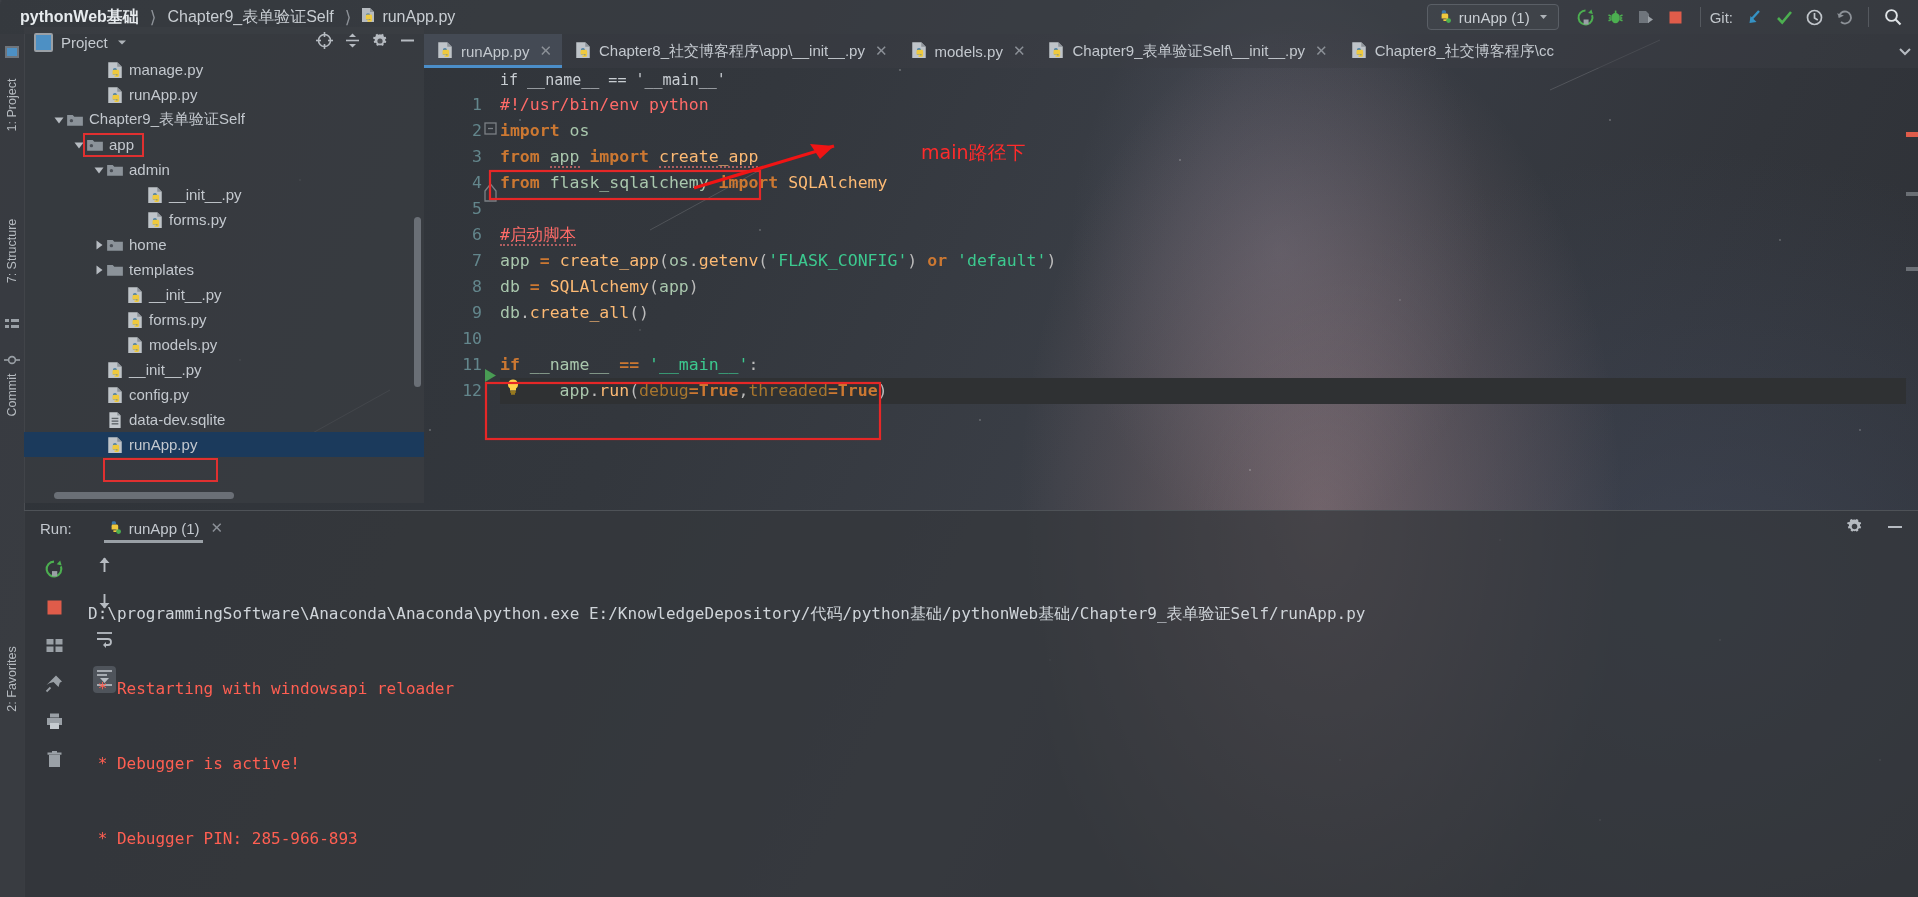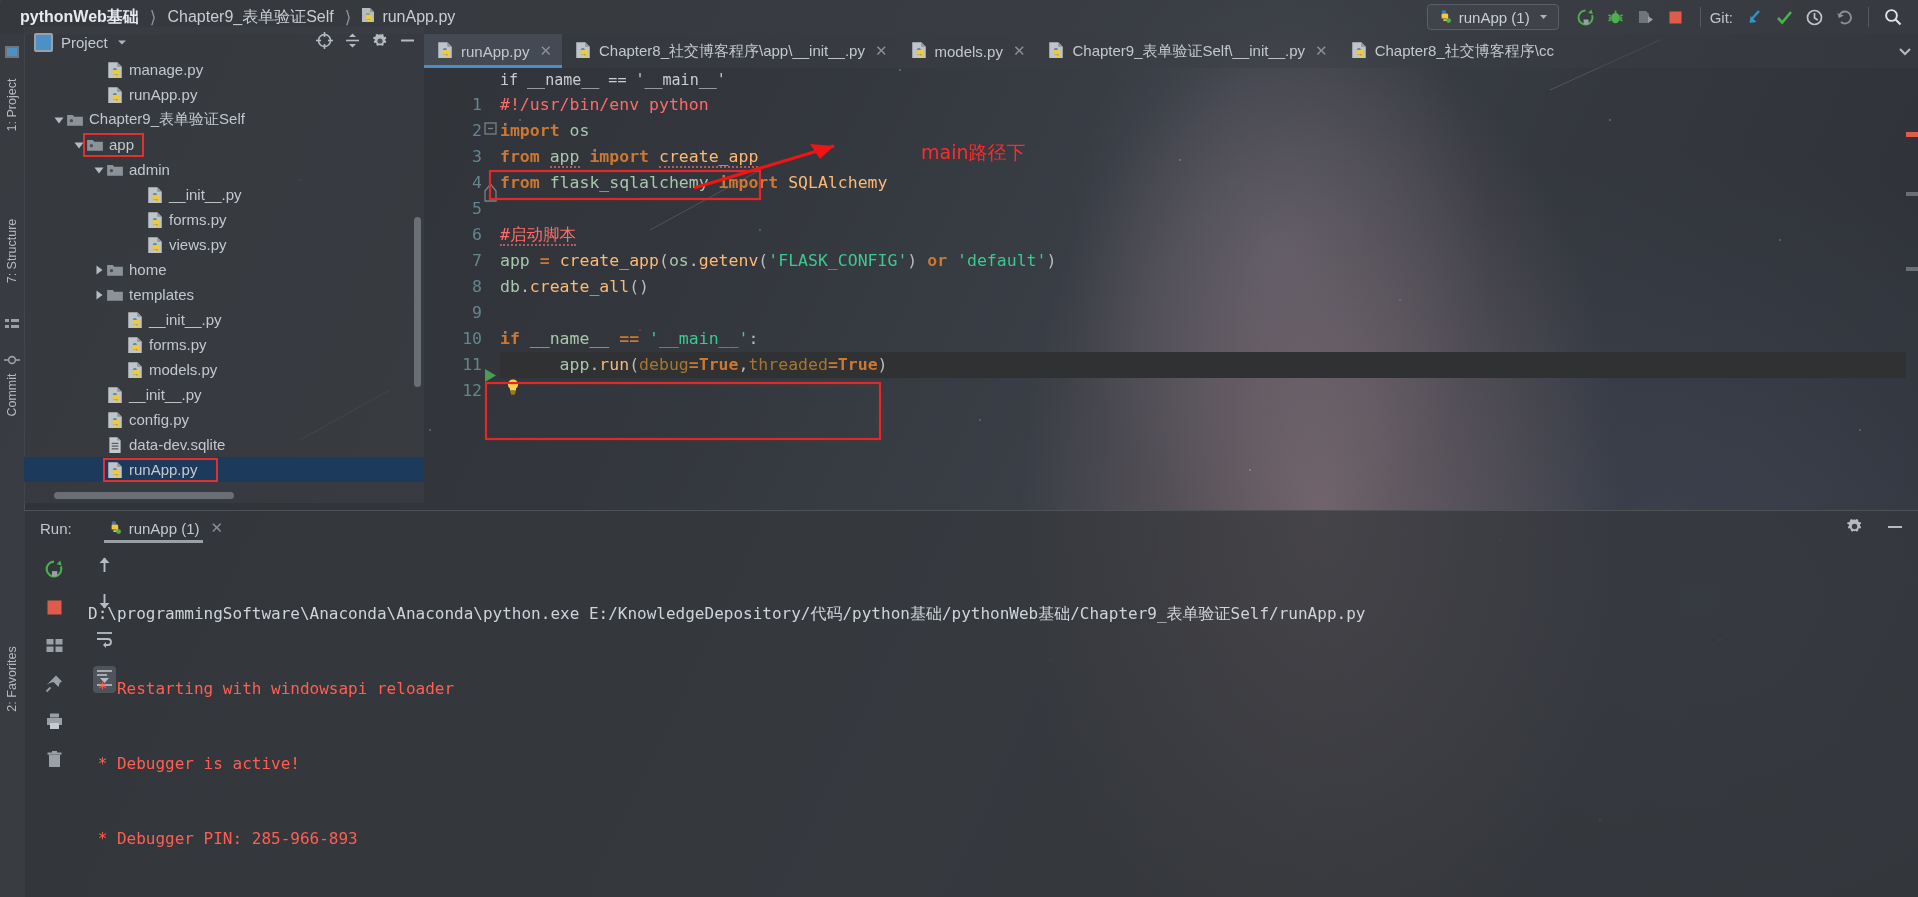--- a/index.html
+++ b/index.html
@@ -470,31 +470,20 @@
           <span class="arrow"></span>
           <span class="ficon"><svg width="18" height="18" viewBox="0 0 16 16">
               <path d="M2 1h8l4 4v10H2z" fill="#bfc4c9"></path>
               <path d="M10 1l4 4h-4z" fill="#8e949a"></path>
               <path d="M3.6 6.4h4.6c.9 0 1.5.6 1.5 1.5v1.2H6.5v.7h4.9v2.3c0 .9-.6 1.5-1.5 1.5H9V12h-2.8V7.9c0-.9.5-1.5 1.4-1.5z" fill="#3c78aa"></path>
               <path d="M7.2 7.7h3c.9 0 1.5.6 1.5 1.5v3.5c0 .9-.6 1.5-1.5 1.5H7.6v-1.5h2.7v-.7H5.8V9.2c0-.9.5-1.5 1.4-1.5z" fill="#efc93e"></path>
             </svg></span>
           <span>forms.py</span>
         </div>
         <div class="row">
-          <span style="width: 108px; flex: 0 0 auto;"></span>
-          <span class="arrow"></span>
-          <span class="ficon"><svg width="18" height="18" viewBox="0 0 16 16">
-              <path d="M2 1h8l4 4v10H2z" fill="#bfc4c9"></path>
-              <path d="M10 1l4 4h-4z" fill="#8e949a"></path>
-              <path d="M3.6 6.4h4.6c.9 0 1.5.6 1.5 1.5v1.2H6.5v.7h4.9v2.3c0 .9-.6 1.5-1.5 1.5H9V12h-2.8V7.9c0-.9.5-1.5 1.4-1.5z" fill="#3c78aa"></path>
-              <path d="M7.2 7.7h3c.9 0 1.5.6 1.5 1.5v3.5c0 .9-.6 1.5-1.5 1.5H7.6v-1.5h2.7v-.7H5.8V9.2c0-.9.5-1.5 1.4-1.5z" fill="#efc93e"></path>
-            </svg></span>
-          <span>views.py</span>
-        </div>
-        <div class="row">
           <span style="width: 68px; flex: 0 0 auto;"></span>
           <span class="arrow">
             <svg width="14" height="14" viewBox="0 0 14 14">
               <path d="M4.5 2.5v9L10.5 7z" fill="#b6bbc1"></path>
             </svg>
           </span>
           <span class="ficon"><svg width="18" height="18" viewBox="0 0 16 16">
               <path d="M1 3.5h5l1.4 1.6H15v8H1z" fill="#8b9299"></path>
               <circle cx="4.8" cy="8.6" r="1.5" fill="#4b5057"></circle>
             </svg></span>
@@ -691,20 +680,21 @@
       </svg>
 
       <div class="codearea">
         <div class="cl"><span class="com">#!/usr/bin/env python</span></div>
         <div class="cl"><span class="k">import</span> <span class="id">os</span></div>
         <div class="cl"><span class="k">from</span> <span class="id wavy">app</span> <span class="k">import</span> <span class="fn wavy">create_app</span></div>
         <div class="cl"><span class="k">from</span> <span class="id">flask_sqlalchemy</span> <span class="k">import</span> <span class="fn">SQLAlchemy</span></div>
         <div class="cl">&nbsp;</div>
         <div class="cl"><span class="com wavy">#启动脚本</span></div>
         <div class="cl"><span class="id">app</span> <span class="k">=</span> <span class="fn">create_app</span>(<span class="id">os</span>.<span class="fn">getenv</span>(<span class="str">'FLASK_CONFIG'</span>) <span class="k">or</span> <span class="str">'default'</span>)</div>
+        <div class="cl"><span class="id">db</span> <span class="k">=</span> <span class="fn">SQLAlchemy</span>(<span class="id">app</span>)</div>
         <div class="cl"><span class="id">db</span>.<span class="fn">create_all</span>()</div>
         <div class="cl">&nbsp;</div>
         <div class="cl"><span class="k">if</span> <span class="id">__name__</span> <span class="k">==</span> <span class="str">'__main__'</span>:</div>
         <div class="cl hl">      <span class="id">app</span>.<span class="fn">run</span>(<span class="kwarg">debug</span><span class="k">=</span><span class="k">True</span>,<span class="kwarg">threaded</span><span class="k">=</span><span class="k">True</span>)</div>
       </div>
 
       <div class="bulb" style="top:286px;">
         <svg width="18" height="18" viewBox="0 0 18 18">
           <path d="M9 1.6a5 5 0 0 0-3 9v2h6v-2a5 5 0 0 0-3-9z" fill="#ffd24a"></path>
           <rect x="6.3" y="13.2" width="5.4" height="1.6" fill="#b08a1b"></rect>

